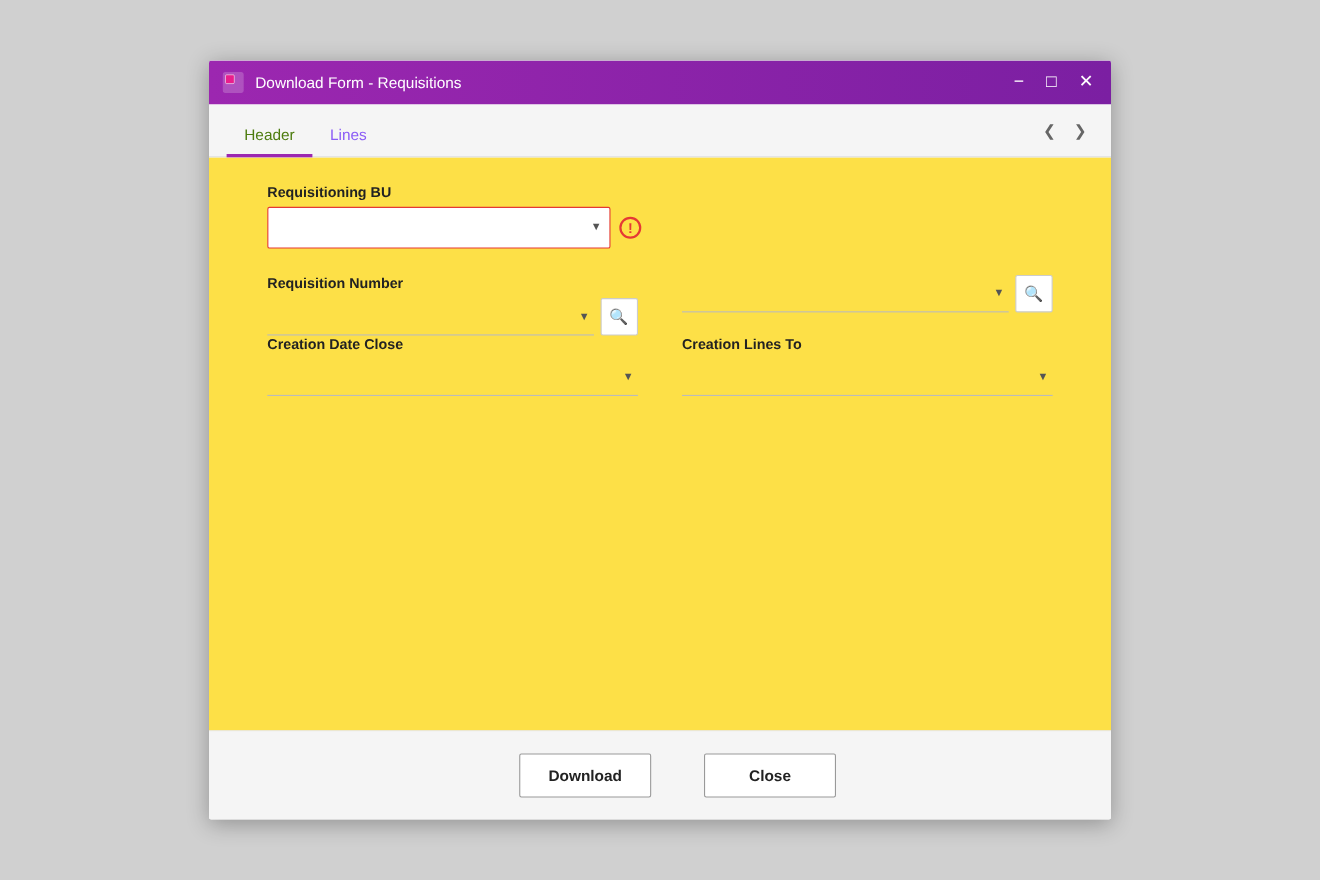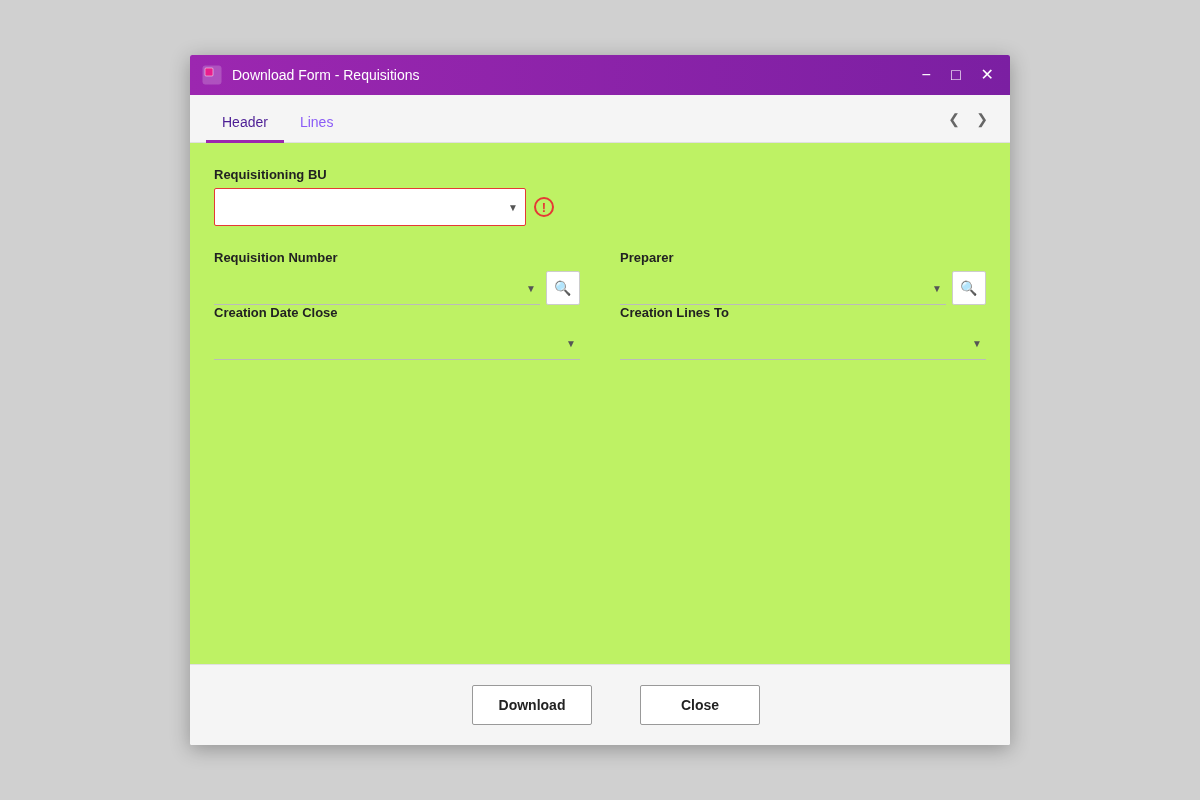--- a/index.html
+++ b/index.html
@@ -82,21 +82,21 @@
     .tab {
       padding: 12px 16px 10px;
       font-size: 14px;
       cursor: pointer;
       color: #8b5cf6;
       border-bottom: 3px solid transparent;
       margin-bottom: -1px;
     }
 
     .tab.active {
-      color: #4c1d95;
+      color: #4d7c0f;
       border-bottom: 3px solid #9c27b0;
       font-weight: 500;
     }
 
     .tab-nav-arrows {
       position: absolute;
       right: 16px;
       top: 50%;
       transform: translateY(-50%);
       display: flex;
@@ -111,22 +111,22 @@
       justify-content: center;
       cursor: pointer;
       color: #666;
       font-size: 14px;
       border: none;
       background: none;
     }
 
     .form-content {
       flex: 1;
-      padding: 24px 24px 24px;
-      background: #bef264;
+      padding: 24px 53px 24px;
+      background: #fde047;
       overflow-y: auto;
     }
 
     .form-section {
       margin-bottom: 24px;
     }
 
     .field-label {
       font-size: 13px;
       font-weight: 700;
@@ -334,21 +334,20 @@
               <option value=""></option>
             </select>
             <span class="arrow-icon">▼</span>
           </div>
           <button class="search-btn">
             <span>🔍</span>
           </button>
         </div>
       </div>
       <div class="col-field">
-        <label class="field-label">Preparer</label>
         <div class="dropdown-wrapper">
           <div class="dropdown-with-arrow">
             <select>
               <option value=""></option>
             </select>
             <span class="arrow-icon">▼</span>
           </div>
           <button class="search-btn">
             <span>🔍</span>
           </button>

